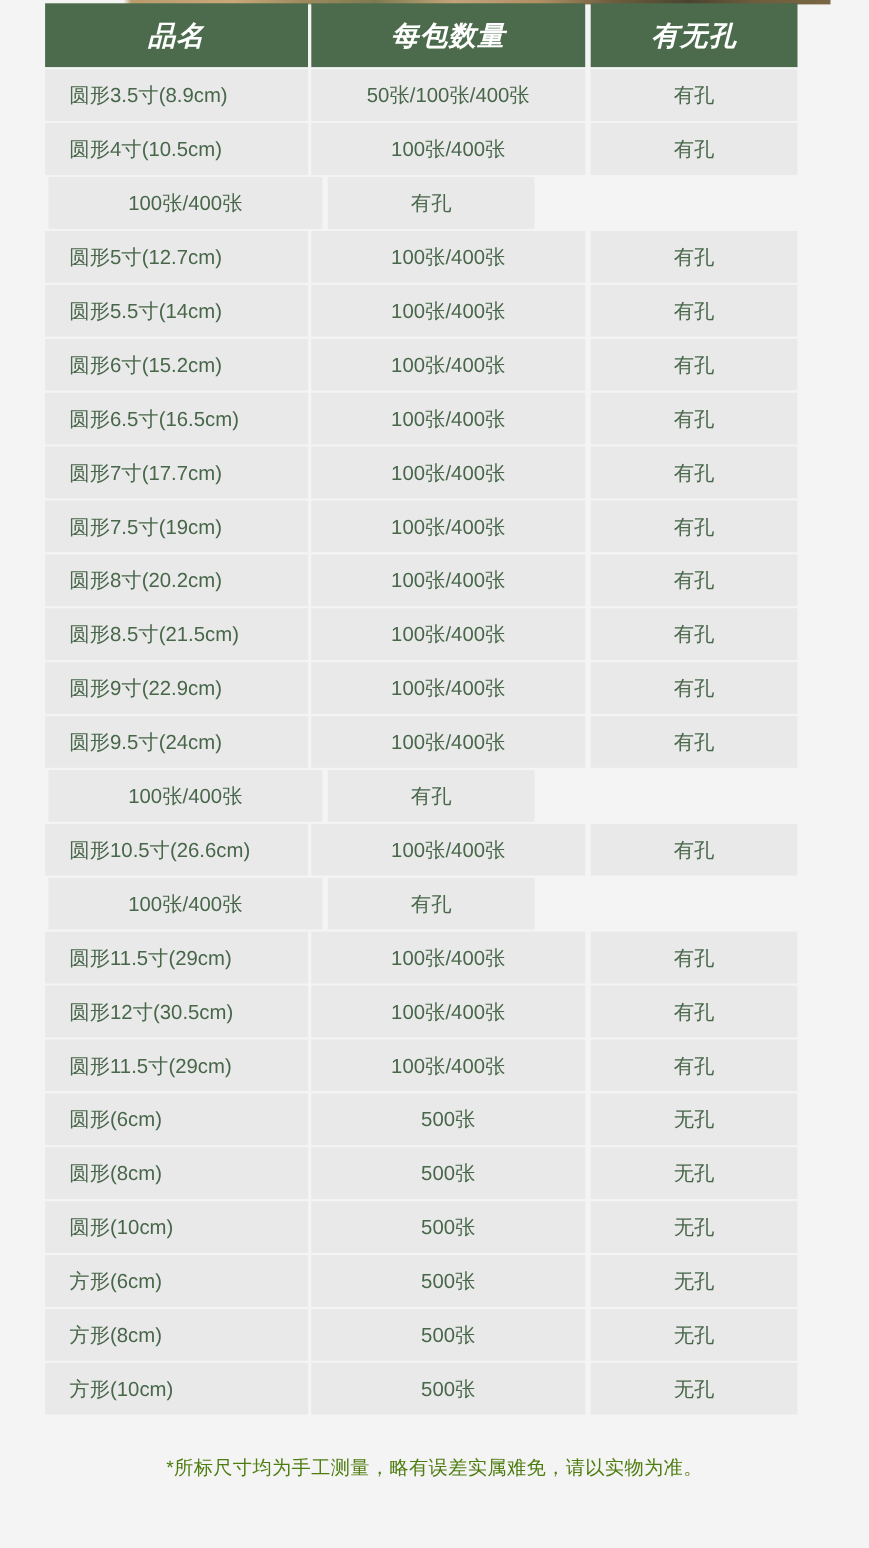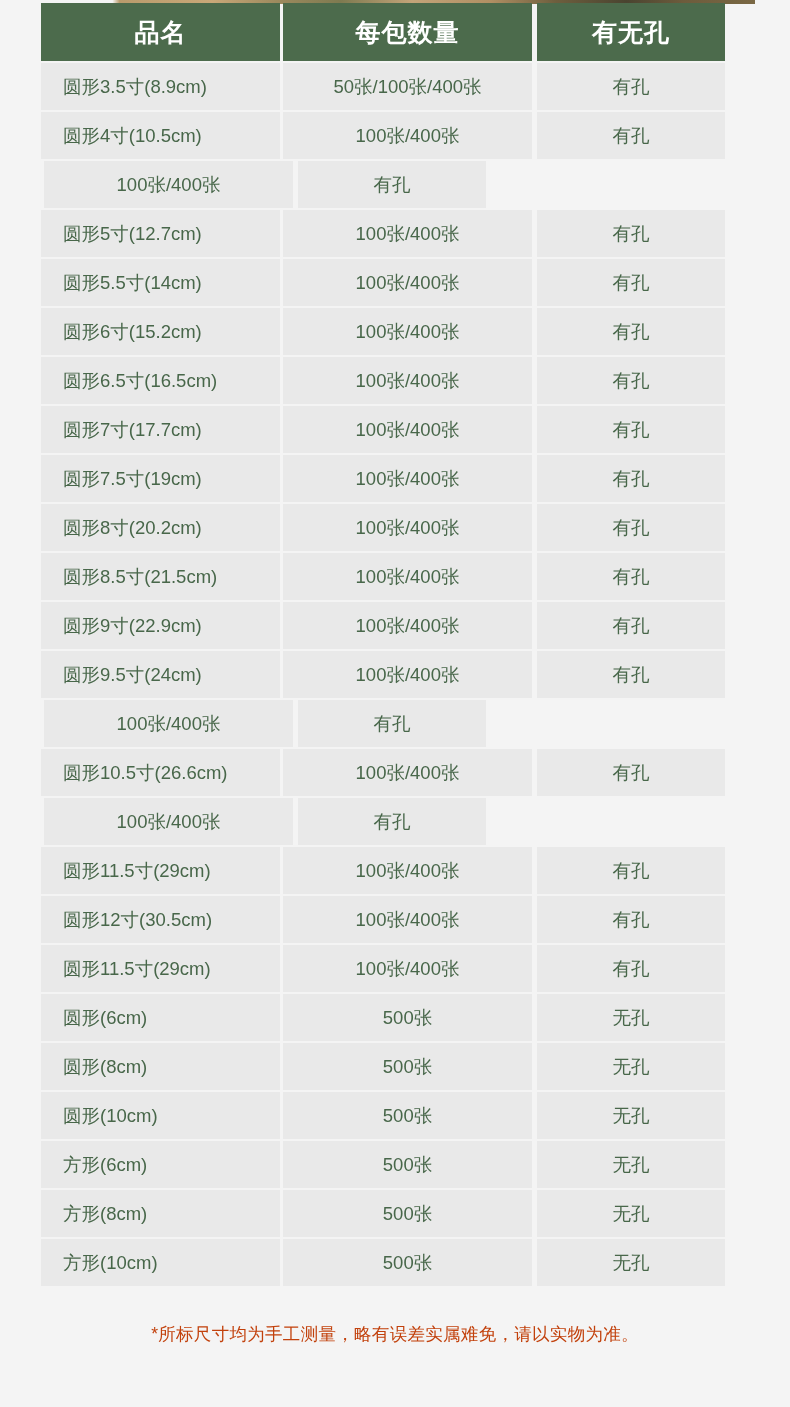--- a/index.html
+++ b/index.html
@@ -67,20 +67,21 @@
   .col-3 { width: 188px; margin-left: 5px; }
 
   
   .header-row .cell {
     height: 58px;
     background: #4c6b4c;
     color: #ffffff;
     font-size: 25px;
     font-weight: bold;
     letter-spacing: 1px;
+    font-style: italic;
   }
 
   
   .body-row .cell {
     height: 47px;
     background: #e9e9e9;
     color: #48674a;
     font-size: 18.5px;
     font-weight: normal;
   }
@@ -89,21 +90,21 @@
     justify-content: flex-start;
     padding-left: 22px;
   }
 
   .footnote {
     position: absolute;
     left: 0;
     top: 1322px;
     width: 790px;
     text-align: center;
-    color: #c2410c;
+    color: #4d7c0f;
     font-size: 17.5px;
     letter-spacing: 0.3px;
   }
 </style>
 </head>
 <body>
 
 <div class="page">
 
   <div class="photo-sliver"></div>

